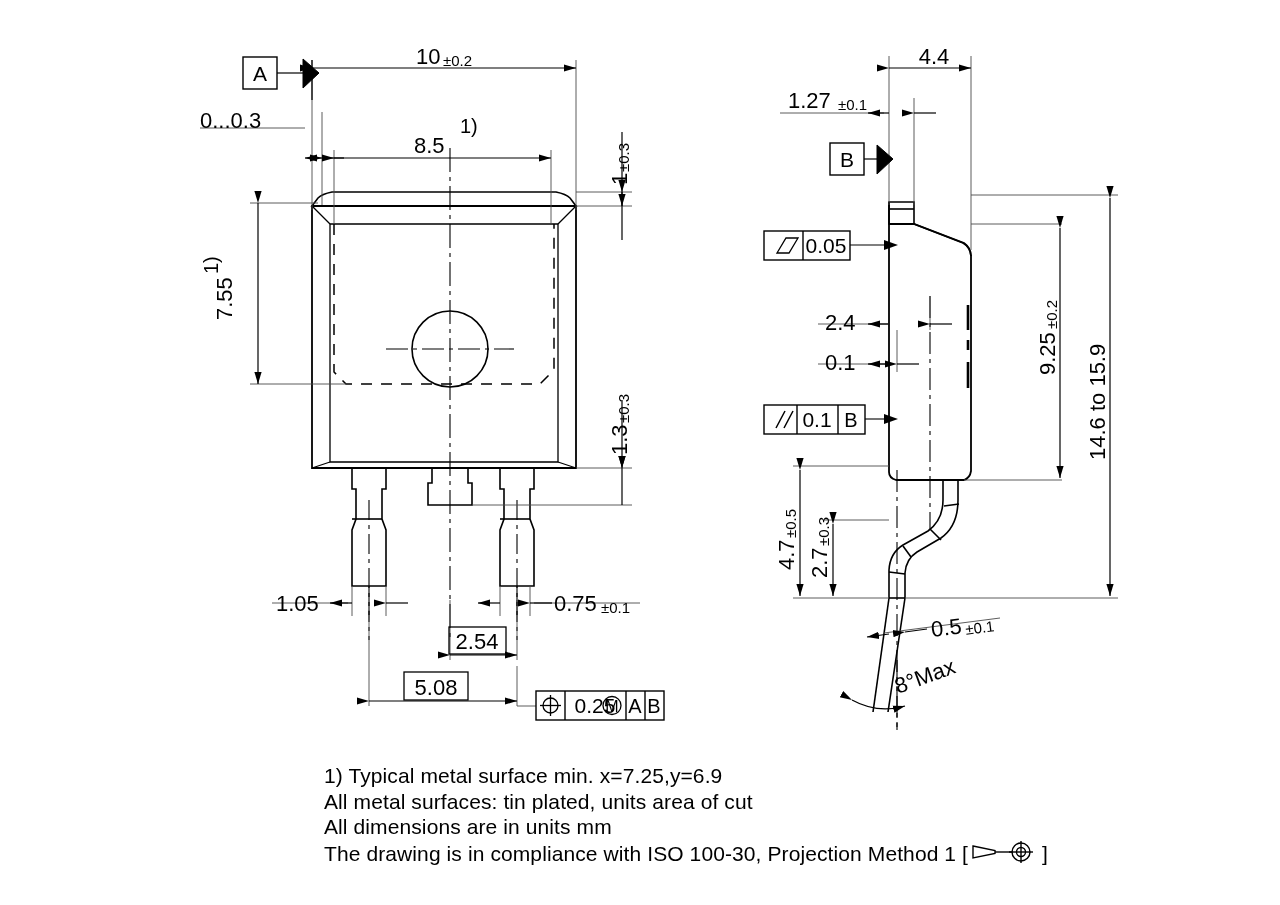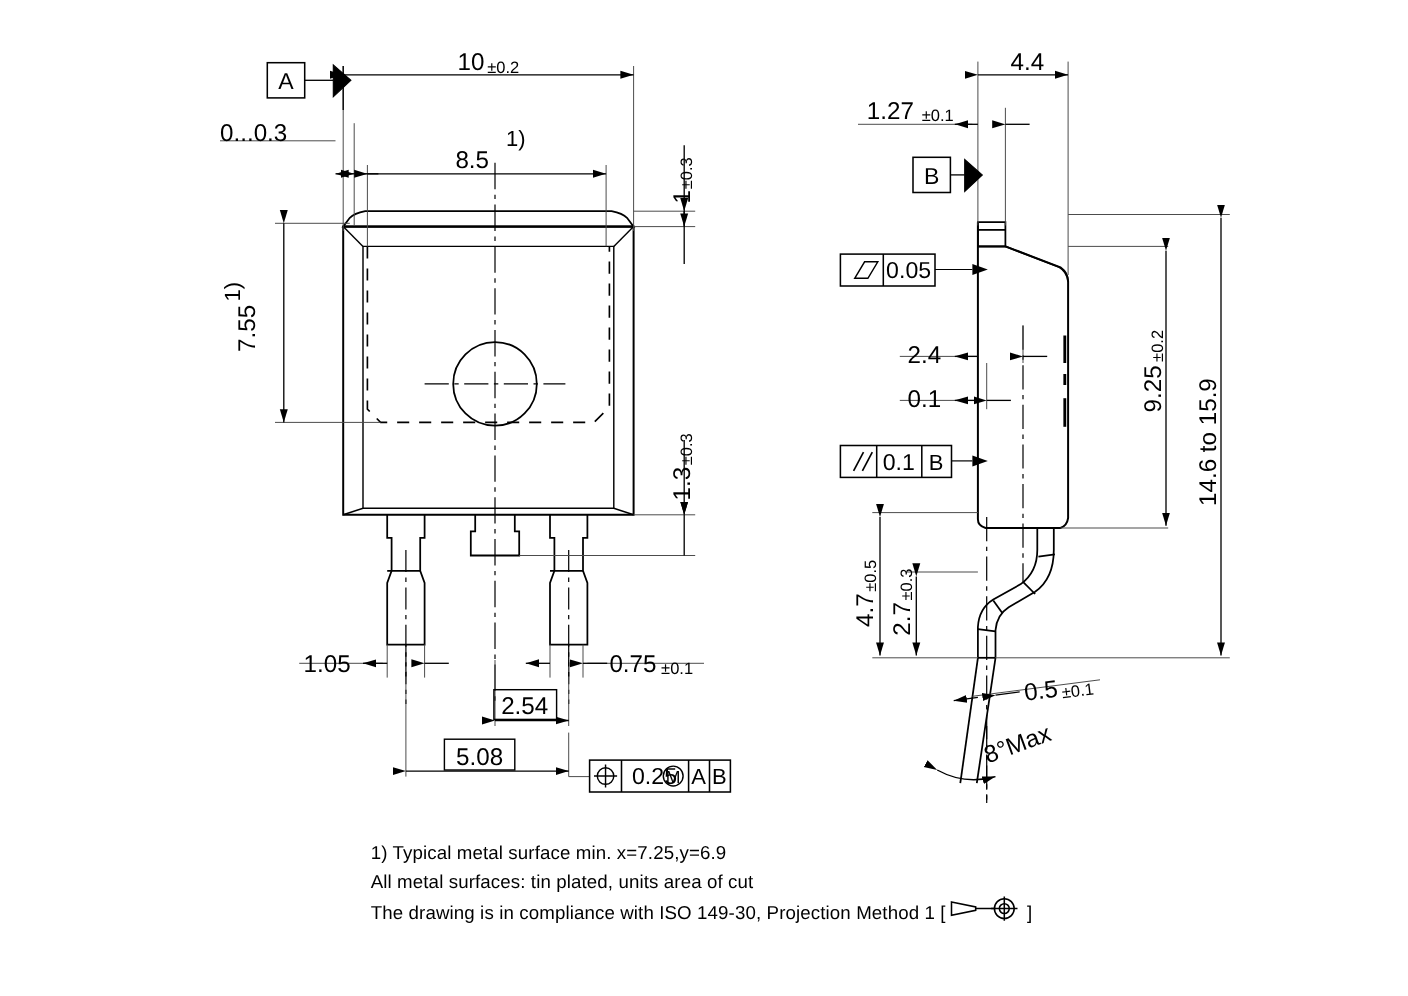--- a/index.html
+++ b/index.html
@@ -5,22 +5,22 @@
 <style>
   html,body{margin:0;padding:0;background:#ffffff;}
   body{
     width:1280px;height:905px;overflow:hidden;
     font-family:"Liberation Sans", sans-serif;
     color:#000000;
   }
   #sheet{position:relative;width:1280px;height:905px;background:#fff;}
   #drawing{position:absolute;left:0;top:0;width:1280px;height:905px;}
   .notes{
-    position:absolute;left:337px;top:763px;width:800px;
-    font-size:17px;line-height:25.5px;letter-spacing:0.1px;
+    position:absolute;left:324px;top:763px;width:800px;
+    font-size:21px;line-height:25.5px;letter-spacing:0.1px;
     color:#000;
   }
   .note-line{white-space:nowrap;display:block;height:25.5px;}
   .note-inline{display:inline-block;vertical-align:middle;}
   .proj-svg{vertical-align:-4px;margin:0 1px;}
 </style>
 </head>
 <body>
 
 <div id="sheet">
@@ -360,21 +360,22 @@
         <g transform="translate(898,694) rotate(-20)">
           <text x="0" y="0" font-size="22">8°Max</text>
         </g>
       </g>
     </g>
   </svg>
 
   <div class="notes">
     <span class="note-line">1) Typical metal surface min. x=7.25,y=6.9</span>
     <span class="note-line">All metal surfaces: tin plated, units area of cut</span>
-    <span class="note-line"><span class="note-inline">The drawing is in compliance with ISO 149-30, Projection Method 1 [</span><svg class="proj-svg" width="72" height="24" viewBox="0 0 72 24">
+    <span class="note-line">All dimensions are in units mm</span>
+    <span class="note-line"><span class="note-inline">The drawing is in compliance with ISO 100-30, Projection Method 1 [</span><svg class="proj-svg" width="72" height="24" viewBox="0 0 72 24">
           <g stroke="#000" fill="none" stroke-width="1.4">
             <path d="M4,6 L26,10.5 L26,13.5 L4,18 Z"></path>
             <line x1="26" y1="12" x2="44" y2="12"></line>
             <circle cx="52" cy="12" r="9"></circle>
             <circle cx="52" cy="12" r="4.5"></circle>
             <line x1="52" y1="1" x2="52" y2="23"></line>
             <line x1="40" y1="12" x2="64" y2="12"></line>
           </g>
         </svg><span class="note-inline">]</span></span>
   </div>

